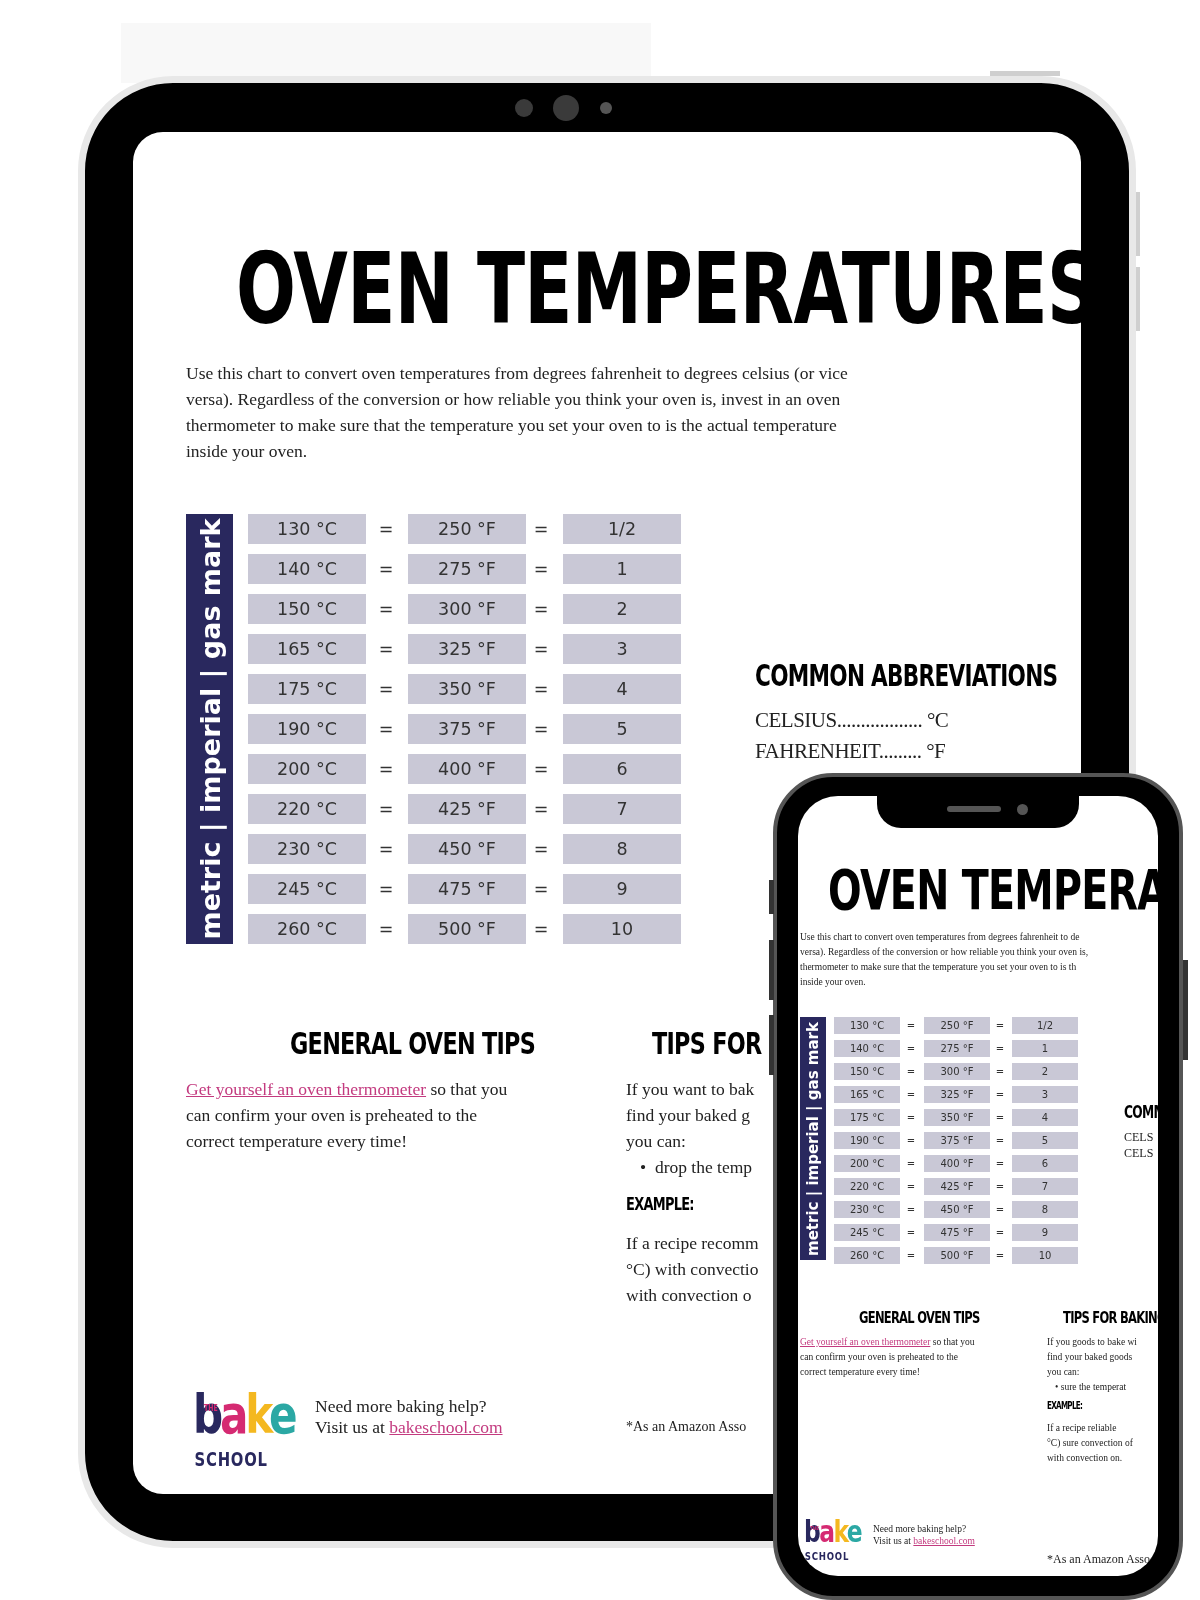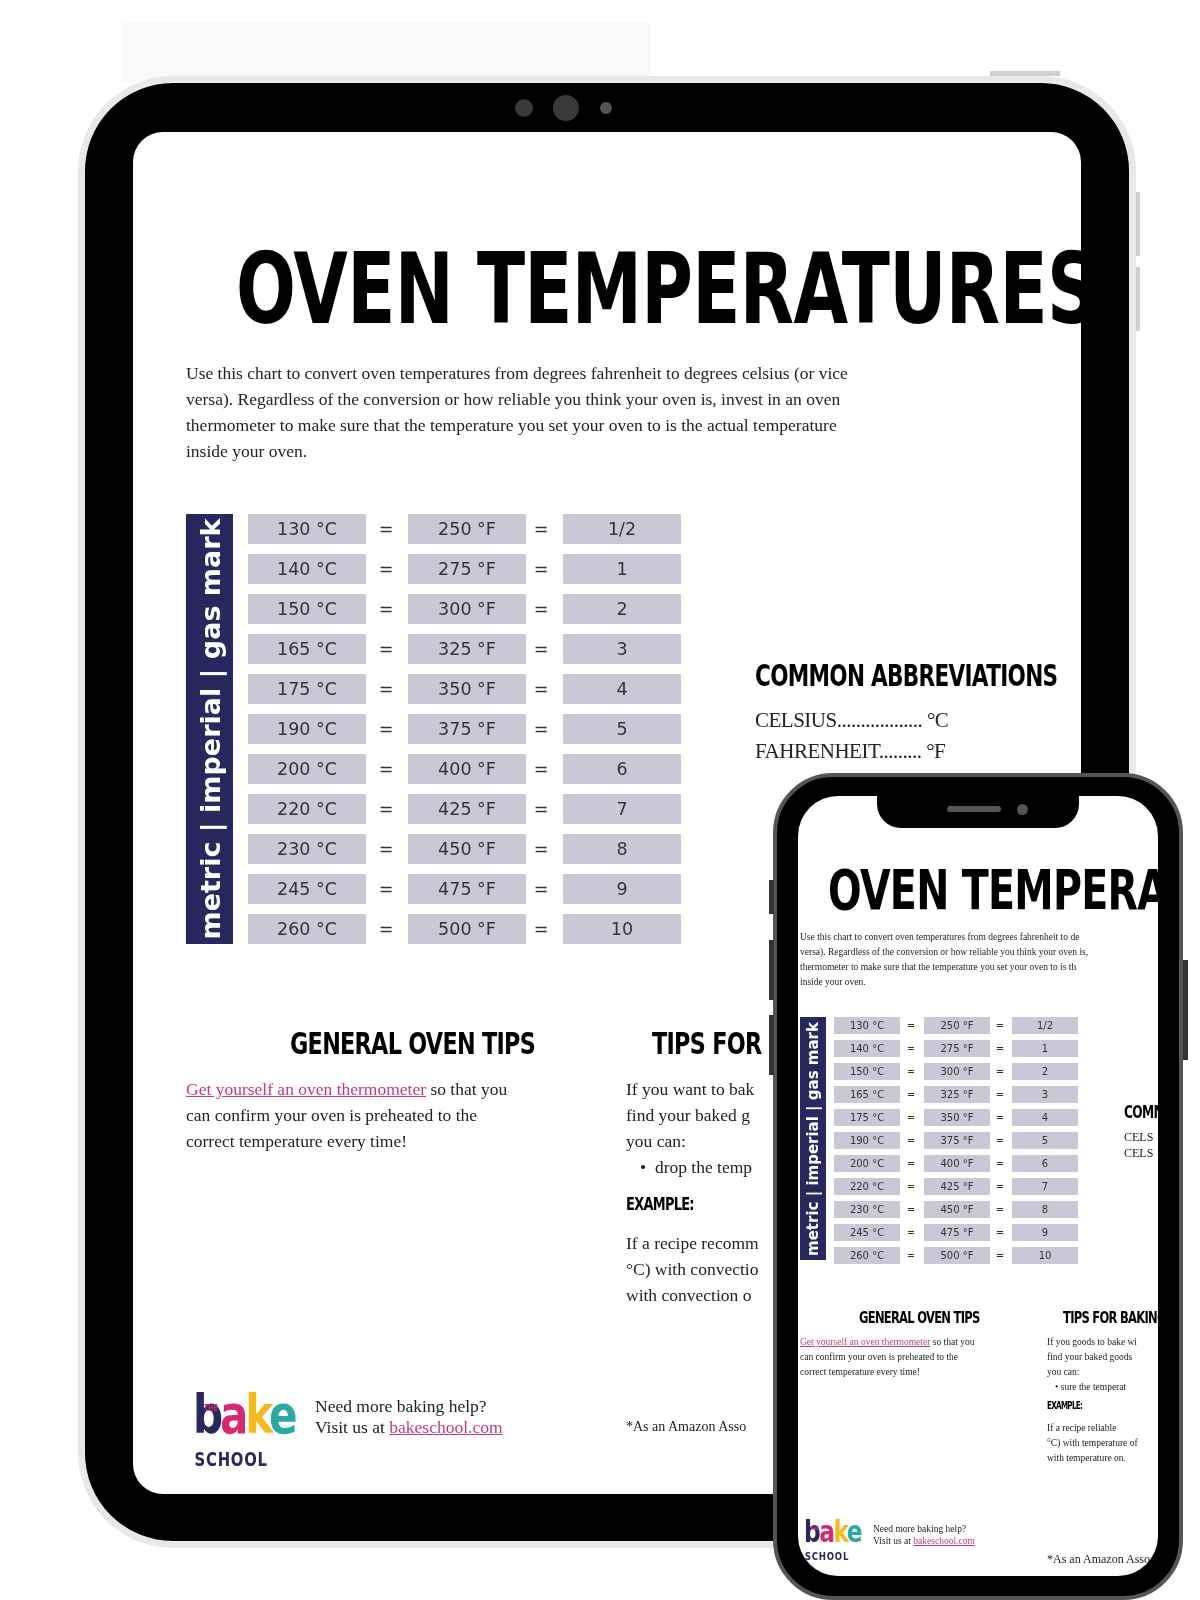--- a/index.html
+++ b/index.html
@@ -234,22 +234,22 @@
   <div class="abs display" style="left:265px;top:512px;font-size:16px;transform:scaleX(0.72)">TIPS FOR BAKING</div>
   <div class="abs body" style="left:249px;top:539px;font-size:9.5px;line-height:15px;white-space:nowrap">
     <div>If you goods to bake wi</div>
     <div>find your baked goods</div>
     <div>you can:</div>
     <div style="padding-left:8px"><span>•&nbsp;</span><span>sure the temperat</span></div>
   </div>
   <div class="abs display" style="left:249px;top:604px;font-size:10px;transform:scaleX(0.72)">EXAMPLE:</div>
   <div class="abs body" style="left:249px;top:625px;font-size:9.5px;line-height:15px;white-space:nowrap">
     <div>If a recipe reliable</div>
-    <div>°C) with temperature of</div>
-    <div>with temperature on.</div>
+    <div>°C) sure convection of</div>
+    <div>with convection on.</div>
   </div>
   <div class="logo" style="left:6px;top:722px;font-size:30px;line-height:28px;letter-spacing:-2px;transform:scaleX(0.78);transform-origin:left top">
     <span class="the" style="left:8px;top:-4px;font-size:5px;letter-spacing:0">THE</span>
     <span class="b">b</span><span class="a">a</span><span class="k">k</span><span class="e">e</span>
     <span class="school" style="left:1px;top:25px;font-size:11px;white-space:nowrap">SCHOOL</span>
   </div>
   <div class="abs body" style="left:75px;top:727px;font-size:9.5px;line-height:12px;white-space:nowrap">
     <div>Need more baking help?</div>
     <div><span>Visit us at </span><a class="link">bakeschool.com</a></div>
   </div>

